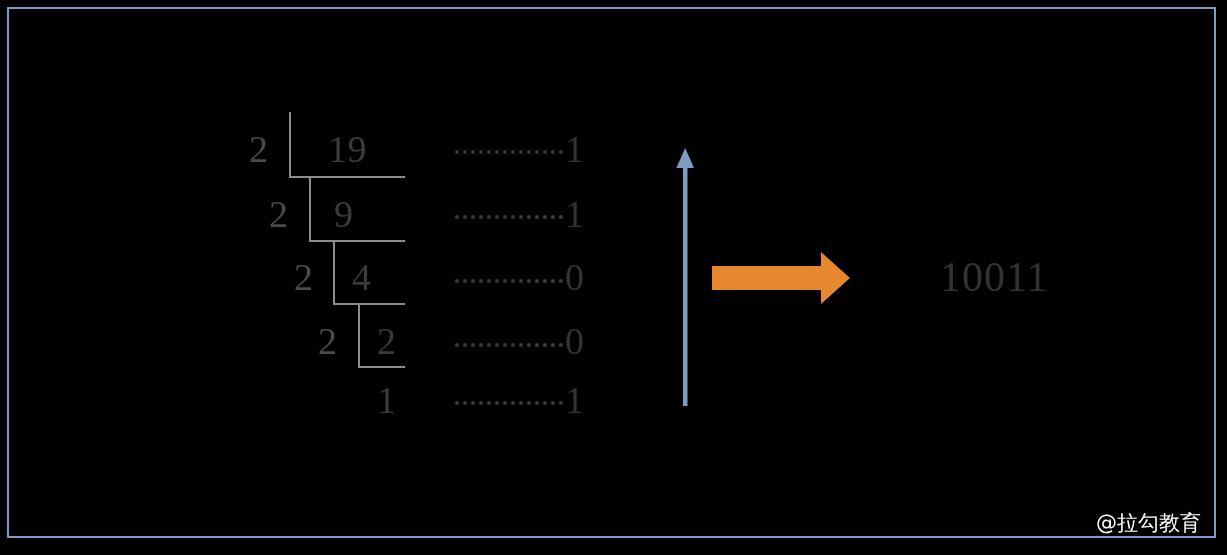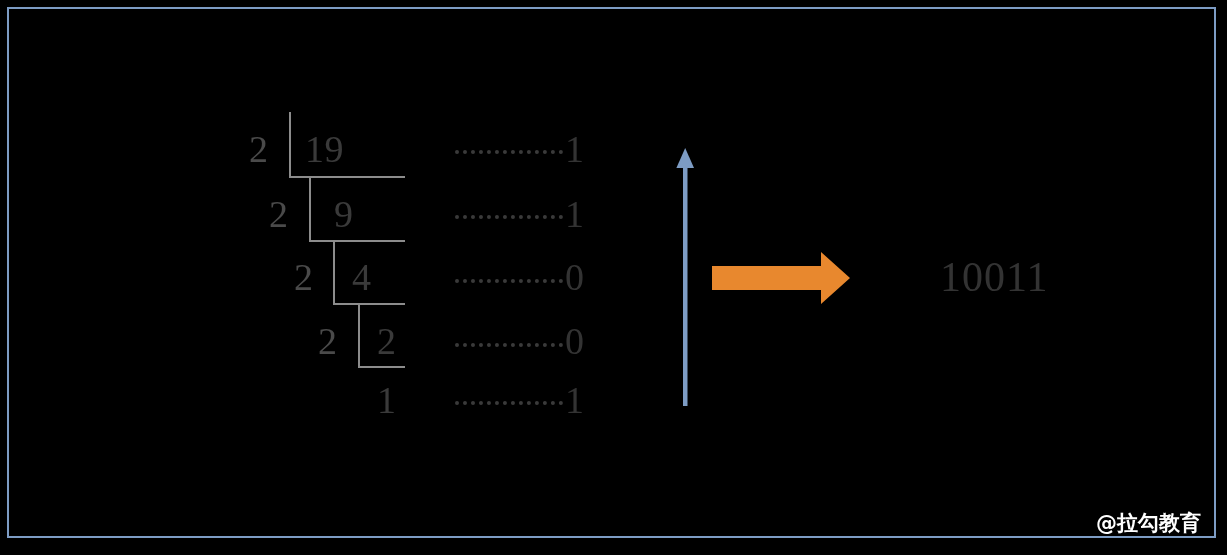--- a/index.html
+++ b/index.html
@@ -95,21 +95,21 @@
     white-space: nowrap;
   }
 
   
   #watermark {
     position: absolute;
     right: 26px;
     bottom: 18px;
     color: #ffffff;
     font-size: 21px;
-    font-weight: bold;
+    font-weight: normal;
     font-family: "DejaVu Sans", "Liberation Sans", sans-serif;
     white-space: nowrap;
   }
 </style>
 </head>
 <body>
 
 <div id="stage">
 
   <div id="frame"></div>
@@ -124,21 +124,21 @@
   <div class="hline" style="left:333px; top:303px; width:72px;"></div>
 
   <div class="vline" style="left:358px; top:303px; height:65px;"></div>
   <div class="hline" style="left:358px; top:366px; width:47px;"></div>
 
   <span class="num divisor" style="left:249px; top:130px;">2</span>
   <span class="num divisor" style="left:269px; top:195px;">2</span>
   <span class="num divisor" style="left:294px; top:258px;">2</span>
   <span class="num divisor" style="left:318px; top:322px;">2</span>
 
-  <span class="num dividend" style="left:305px; top:130px;">19</span>
+  <span class="num dividend" style="left:328px; top:130px;">19</span>
   <span class="num dividend" style="left:334px; top:195px;">9</span>
   <span class="num dividend" style="left:352px; top:258px;">4</span>
   <span class="num dividend" style="left:377px; top:322px;">2</span>
   <span class="num dividend" style="left:377px; top:381px;">1</span>
 
   <div class="leader" style="left:455px; top:150px; width:108px;"></div>
   <div class="leader" style="left:455px; top:215px; width:108px;"></div>
   <div class="leader" style="left:455px; top:279px; width:108px;"></div>
   <div class="leader" style="left:455px; top:343px; width:108px;"></div>
   <div class="leader" style="left:455px; top:401px; width:108px;"></div>

